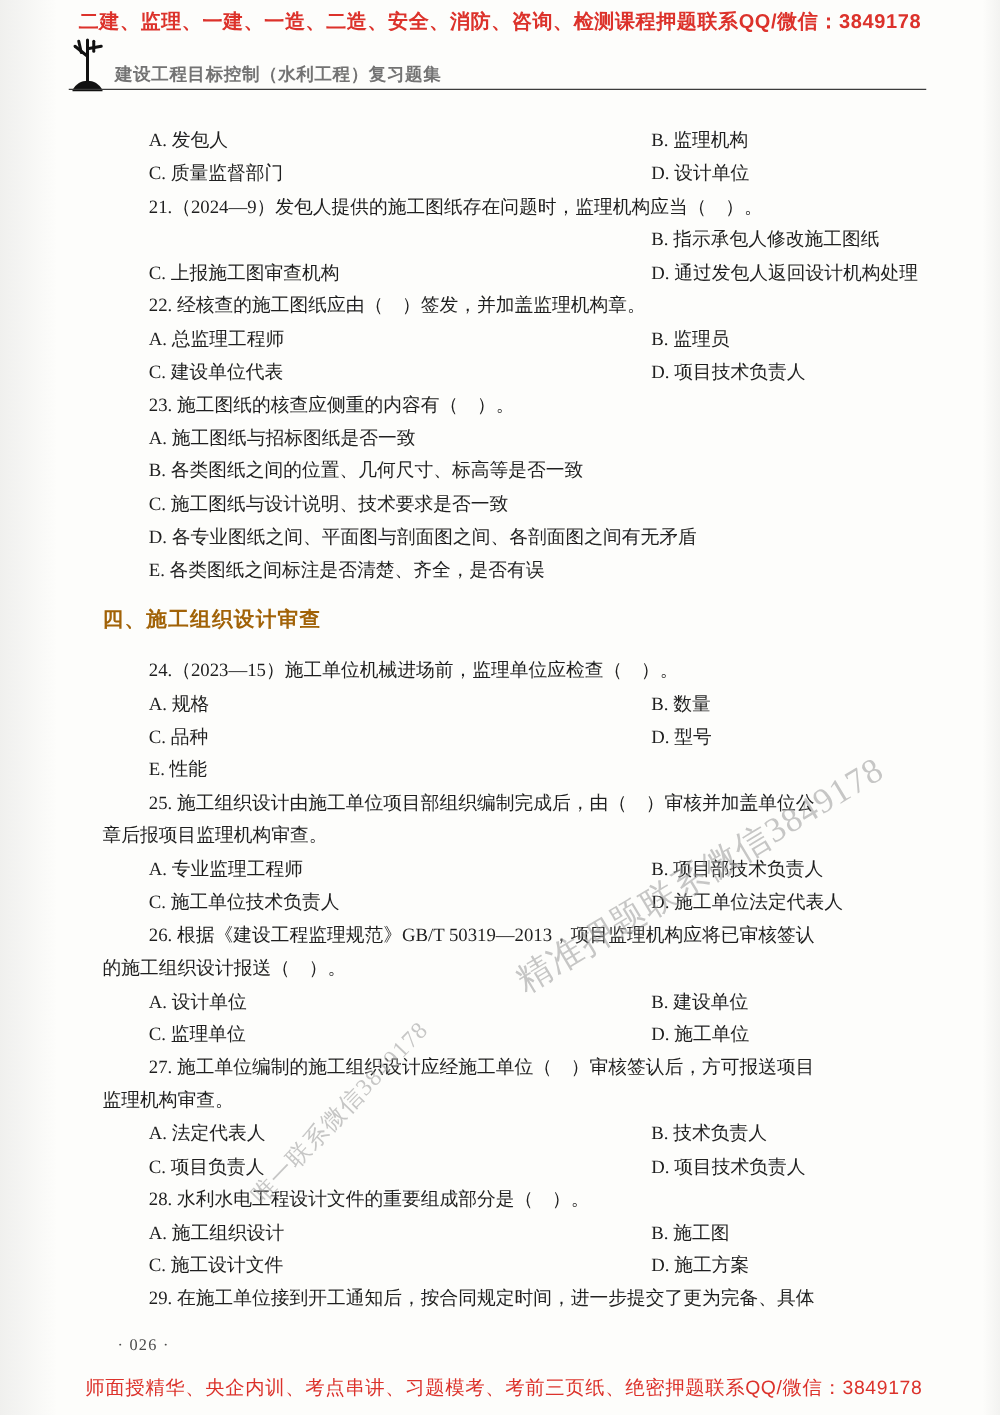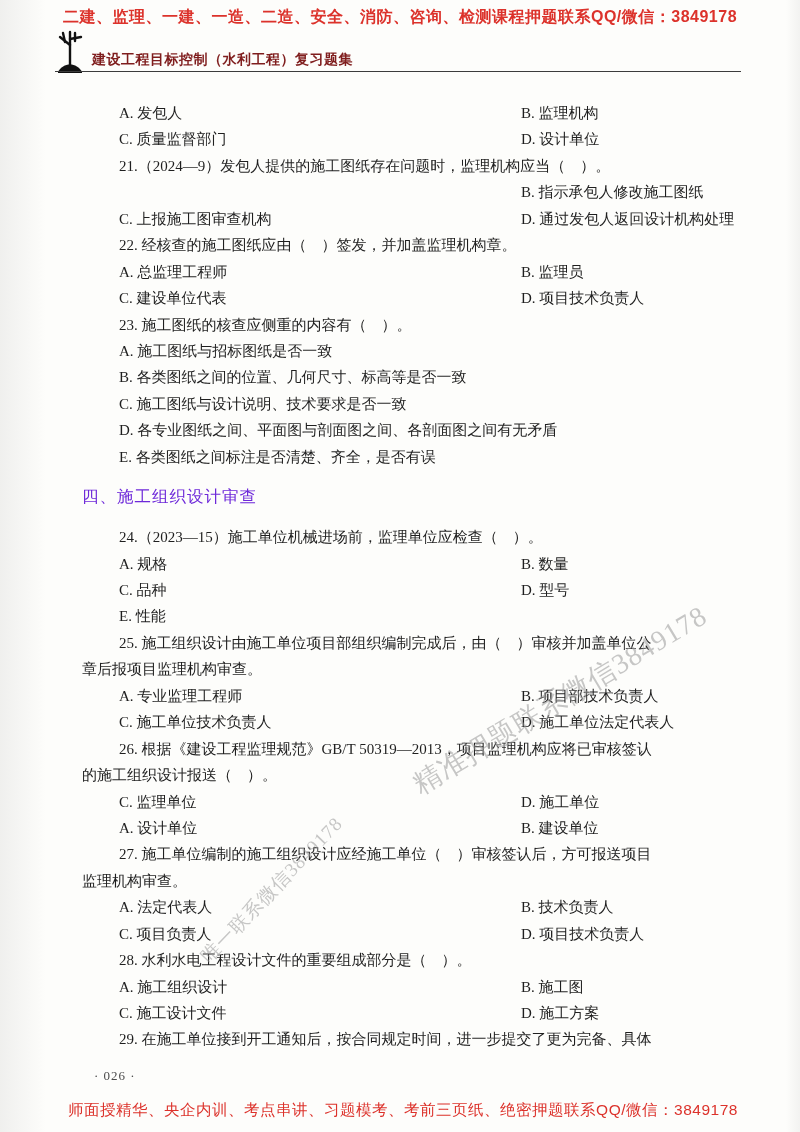--- a/index.html
+++ b/index.html
@@ -24,40 +24,40 @@
   .banner-bottom{
     position:absolute;top:1100px;left:3px;width:100%;text-align:center;
     font-family:"Liberation Sans","DejaVu Sans",sans-serif;
     font-weight:normal;font-size:15.5px;letter-spacing:0.5px;color:#dc322b;
     white-space:nowrap;
   }
   .header-logo{position:absolute;left:56px;top:28px;}
   .header-title{
     position:absolute;left:92px;top:51px;
     font-family:"Liberation Sans","DejaVu Sans",sans-serif;
-    font-weight:bold;font-size:14px;letter-spacing:0.5px;color:#7f1d1d;
+    font-weight:bold;font-size:14px;letter-spacing:0.5px;color:#737373;
     white-space:nowrap;
   }
   .header-rule{
     position:absolute;left:55px;top:71px;width:686px;height:0;
     border-top:1.6px solid #3c3c3c;
   }
 
   .content{
     position:absolute;left:82px;top:100px;width:662px;
     font-size:15px;
   }
   .line{height:26.45px;line-height:26.45px;white-space:nowrap;position:relative;}
   .indent{padding-left:37px;}
   .opt-left{display:inline-block;margin-left:37px;}
   .opt-right{position:absolute;left:391px;top:0;margin-left:48px;}
   .section-heading{
     margin:13px 0 14px 0;height:27px;line-height:27px;
     font-family:"Liberation Sans","DejaVu Sans",sans-serif;
-    font-weight:normal;font-size:16.5px;letter-spacing:1px;color:#6d28d9;
+    font-weight:bold;font-size:16.5px;letter-spacing:1px;color:#a16207;
     white-space:nowrap;
   }
 
   .watermark{
     position:absolute;text-align:center;pointer-events:none;
     color:#9a9a9a;opacity:0.55;font-family:"Liberation Serif","DejaVu Serif",serif;
   }
   .wm1{left:388px;top:681px;width:344px;font-size:28px;letter-spacing:1px;transform:rotate(-31deg);}
   .wm2{left:172px;top:877px;width:200px;font-size:19px;letter-spacing:1px;transform:rotate(-46deg);}
 
@@ -146,26 +146,26 @@
     <span class="opt-right">B. 项目部技术负责人</span>
   </div>
   <div class="line">
     <span class="opt-left">C. 施工单位技术负责人</span>
     <span class="opt-right">D. 施工单位法定代表人</span>
   </div>
 
   <div class="line indent">26. 根据《建设工程监理规范》GB/T 50319—2013，项目监理机构应将已审核签认</div>
   <div class="line">的施工组织设计报送（　）。</div>
   <div class="line">
+    <span class="opt-left">A. 设计单位</span>
+    <span class="opt-right">B. 建设单位</span>
+  </div>
+  <div class="line">
     <span class="opt-left">C. 监理单位</span>
     <span class="opt-right">D. 施工单位</span>
-  </div>
-  <div class="line">
-    <span class="opt-left">A. 设计单位</span>
-    <span class="opt-right">B. 建设单位</span>
   </div>
 
   <div class="line indent">27. 施工单位编制的施工组织设计应经施工单位（　）审核签认后，方可报送项目</div>
   <div class="line">监理机构审查。</div>
   <div class="line">
     <span class="opt-left">A. 法定代表人</span>
     <span class="opt-right">B. 技术负责人</span>
   </div>
   <div class="line">
     <span class="opt-left">C. 项目负责人</span>

